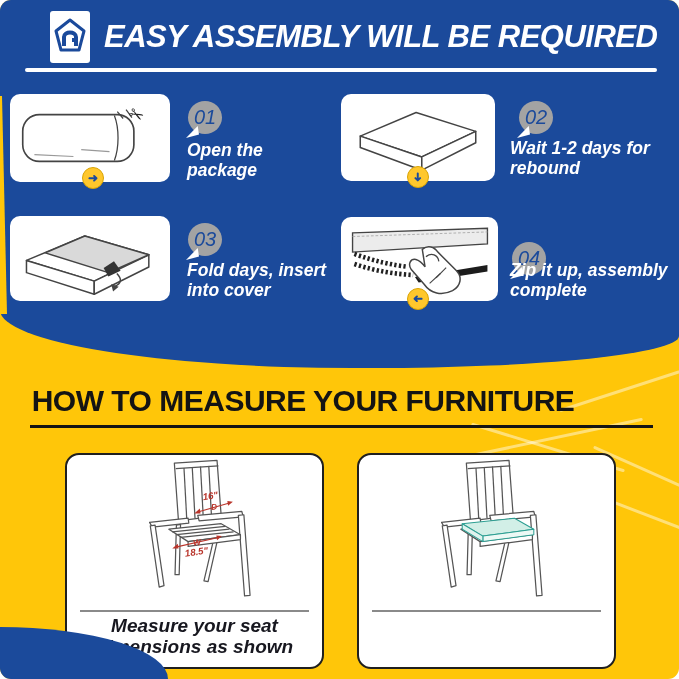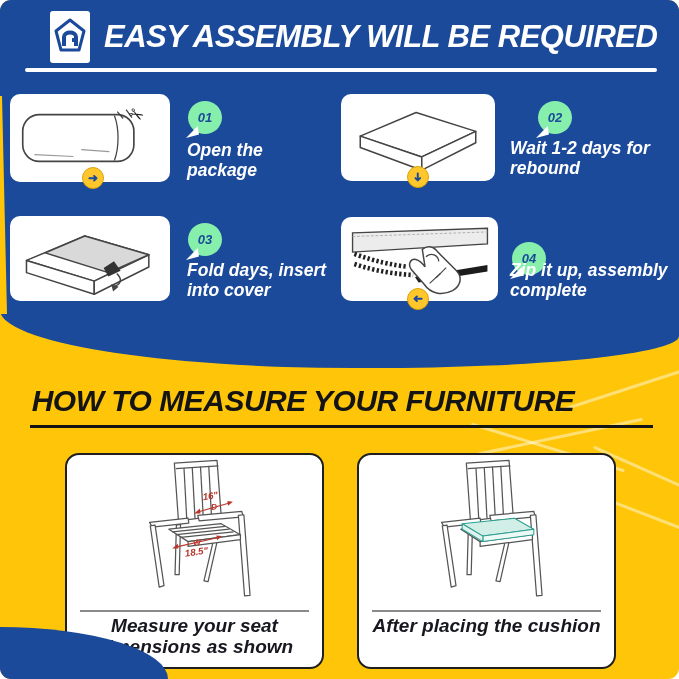--- a/index.html
+++ b/index.html
@@ -26,38 +26,38 @@
 
   .arrow-badge{position:absolute;width:20px;height:20px;border-radius:50%;background:#ffc72c;border:1px solid #d9a404;
     display:flex;align-items:center;justify-content:center;z-index:3;}
   .arrow-badge span{color:#1b4a9b;font-size:12px;font-weight:bold;line-height:1;}
   .a1{left:82px;top:167px;}
   .a2{left:407px;top:166px;}
   .a2 span{transform:rotate(90deg);}
   .a4{left:407px;top:288px;}
   .a4 span{transform:rotate(180deg);}
 
-  .bubble{position:absolute;width:34px;height:33px;background:#86efac;border-radius:50%;z-index:3;
-    display:flex;align-items:center;justify-content:center;color:#1b4a9b;font-weight:700;font-style:italic;font-size:13px;}
+  .bubble{position:absolute;width:34px;height:33px;background:#a3a3a3;border-radius:50%;z-index:3;
+    display:flex;align-items:center;justify-content:center;color:#1b4a9b;font-weight:400;font-style:italic;font-size:20px;}
   .bubble::before{content:"";position:absolute;left:-2px;bottom:-4px;width:13px;height:12px;background:#fff;
     clip-path:polygon(0 100%,90% 0,100% 70%);}
   .b1{left:188px;top:101px;}
-  .b2{left:538px;top:101px;}
+  .b2{left:519px;top:101px;}
   .b3{left:188px;top:223px;text-align:center;}
   .b4{left:512px;top:223px;margin-top:19px;}
 
   .step-label{position:absolute;color:#fff;font-weight:800;font-style:italic;font-size:17.5px;line-height:1.13;z-index:3;}
   .l1{left:187px;top:141px;width:112px;}
   .l2{left:510px;top:139px;width:158px;}
   .l3{left:187px;top:261px;width:154px;}
   .l4{left:510px;top:261px;width:172px;}
 
   
   .measure-title{position:absolute;top:384px;left:0;width:606px;text-align:center;color:#141414;
-    font-size:30px;font-weight:800;font-style:italic;letter-spacing:-0.5px;z-index:2;margin:0;}
+    font-size:30px;font-weight:800;letter-spacing:-0.5px;z-index:2;margin:0;}
   .measure-line{position:absolute;top:425px;left:30px;width:623px;height:3px;background:#141414;z-index:2;}
 
   .sketch{position:absolute;background:rgba(255,255,255,0.45);height:3px;border-radius:2px;z-index:1;}
   .sk1{left:430px;top:440px;width:215px;transform:rotate(-12deg);}
   .sk2{left:468px;top:446px;width:160px;transform:rotate(17deg);}
   .sk3{left:588px;top:472px;width:130px;transform:rotate(24deg);}
   .sk4{left:578px;top:514px;width:140px;transform:rotate(21deg);}
   .sk5{left:556px;top:386px;width:150px;transform:rotate(-18deg);}
 
   .chair-panel{position:absolute;top:453px;width:255px;height:212px;background:#fff;border:2px solid #1f1f1f;border-radius:14px;z-index:2;}
@@ -232,18 +232,17 @@
         <polygon points="62,102 138,94 166,110 90,120"></polygon>
         <polygon points="90,120 166,110 166,117 90,127"></polygon>
       </g>
       <g stroke="#2c9e92" stroke-width="1.5" stroke-linejoin="round">
         <polygon points="64,94 140,86 168,102 94,112" fill="#d2efe7"></polygon>
         <polygon points="94,112 168,102 168,110 94,120" fill="#edf9f5"></polygon>
         <polygon points="64,94 64,102 94,120 94,112" fill="#e0f3ee"></polygon>
       </g>
     </svg>
     <div class="panel-divider"></div>
-    <div class="panel-caption">After placing the cushion</div>
   </div>
 
   <div class="bottom-wave"></div>
 
 </div>
 
 </body></html>

